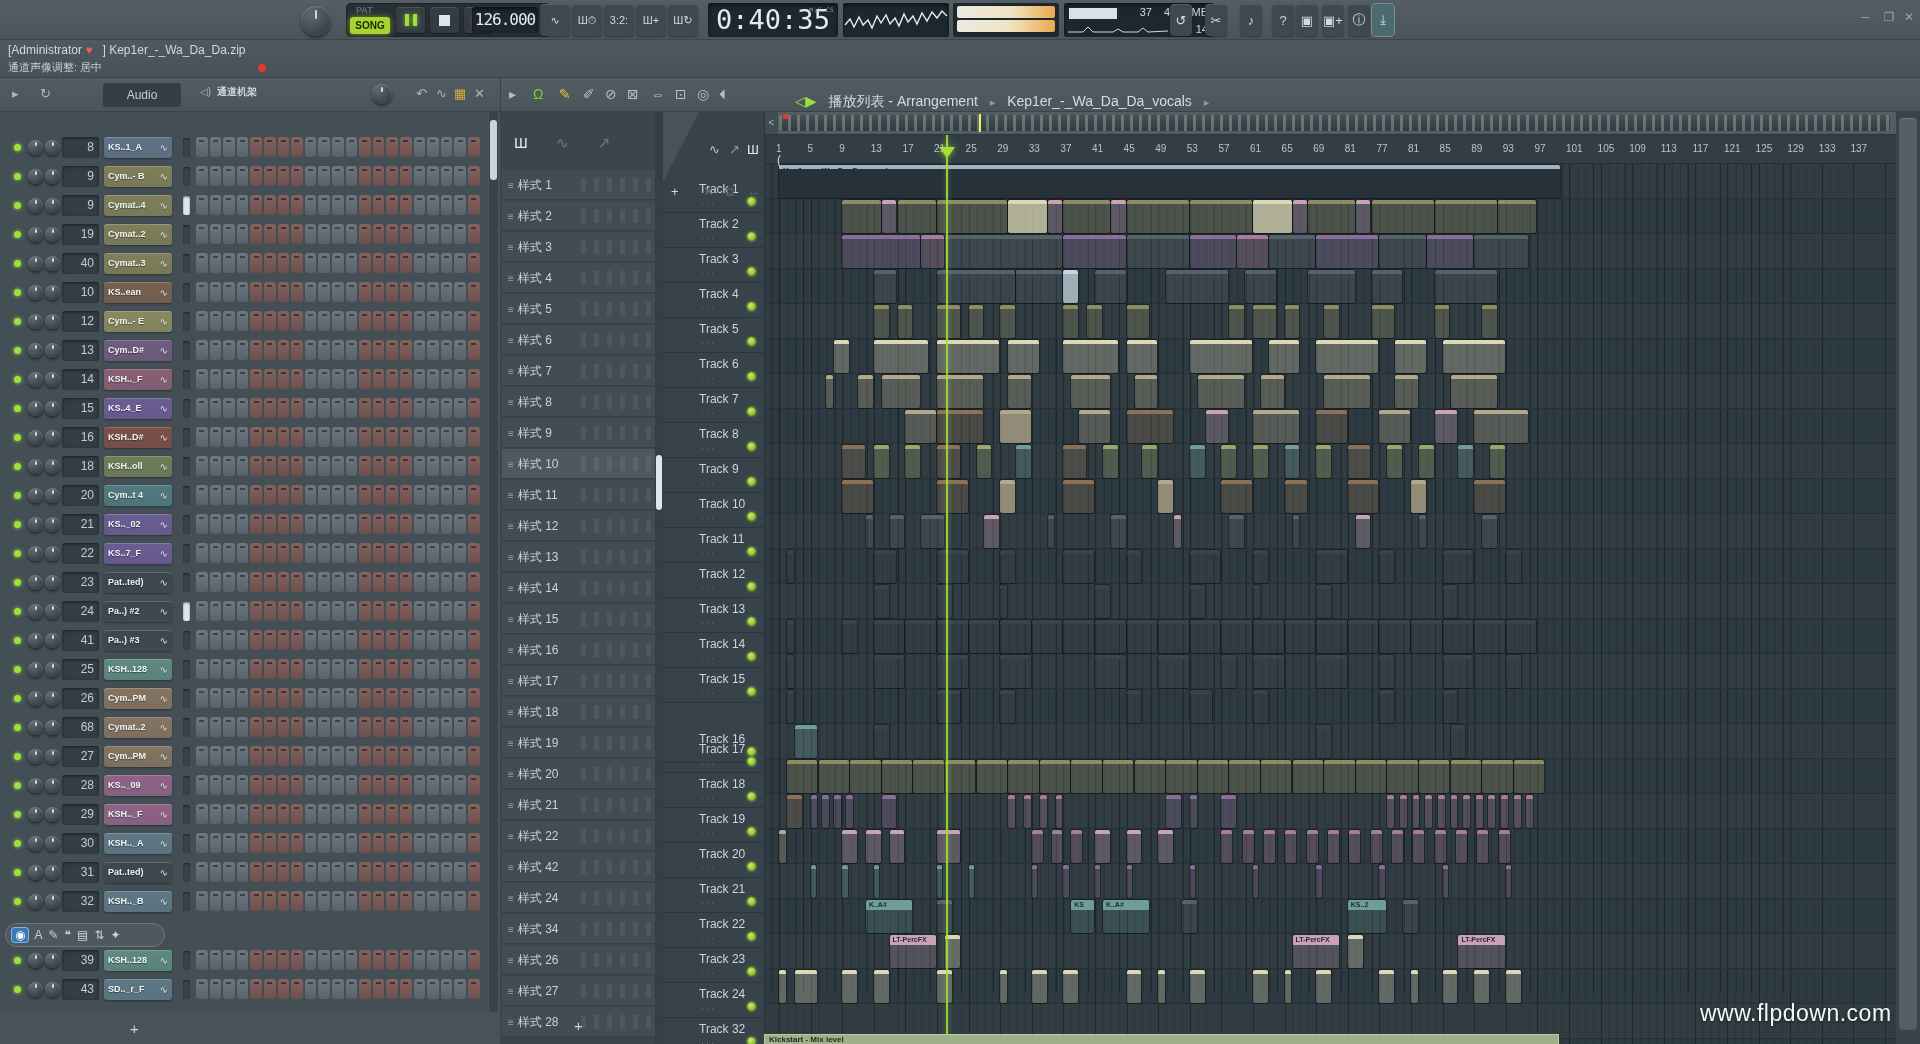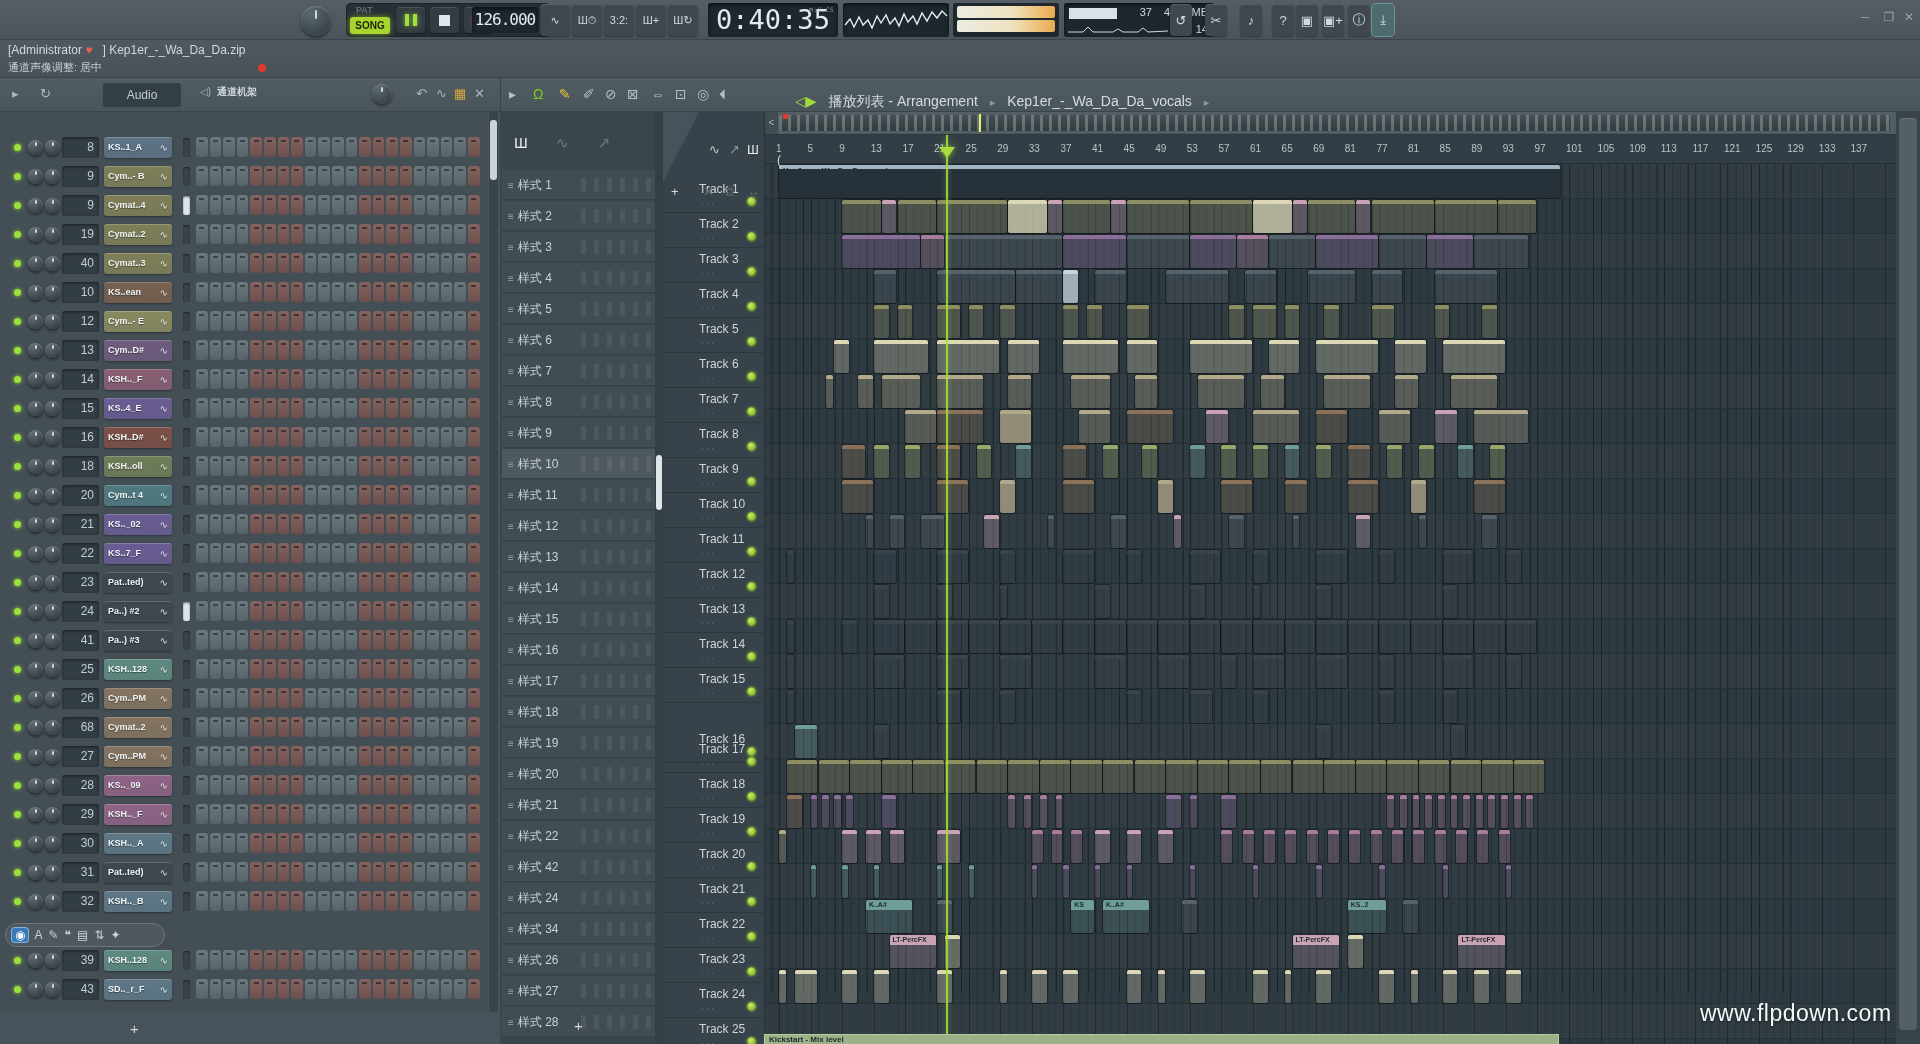--- a/index.html
+++ b/index.html
@@ -2693,21 +2693,21 @@
           <div class="tname">Track 23</div>
           <div class="tdots">···</div>
           <div class="tled"></div>
         </div>
         <div class="track-head" style="top: 871px;">
           <div class="tname">Track 24</div>
           <div class="tdots">···</div>
           <div class="tled"></div>
         </div>
         <div class="track-head" style="top: 906px;">
-          <div class="tname">Track 25</div>
+          <div class="tname">Track 32</div>
           <div class="tdots">···</div>
           <div class="tled"></div>
         </div>
       </div>
   <div class="gut-icon" style="left: 40px; top: 72px; color: rgb(93, 104, 111);">✕</div>
       <div class="gut-icon" style="left: 62px; top: 72px; color: rgb(93, 104, 111);">⧉</div>
       <div class="gut-icon" style="left: 84px; top: 72px; color: rgb(93, 104, 111);">↔</div>
     </div>
   <div id="minimap">
     <div class="mleft">&lt;</div>

